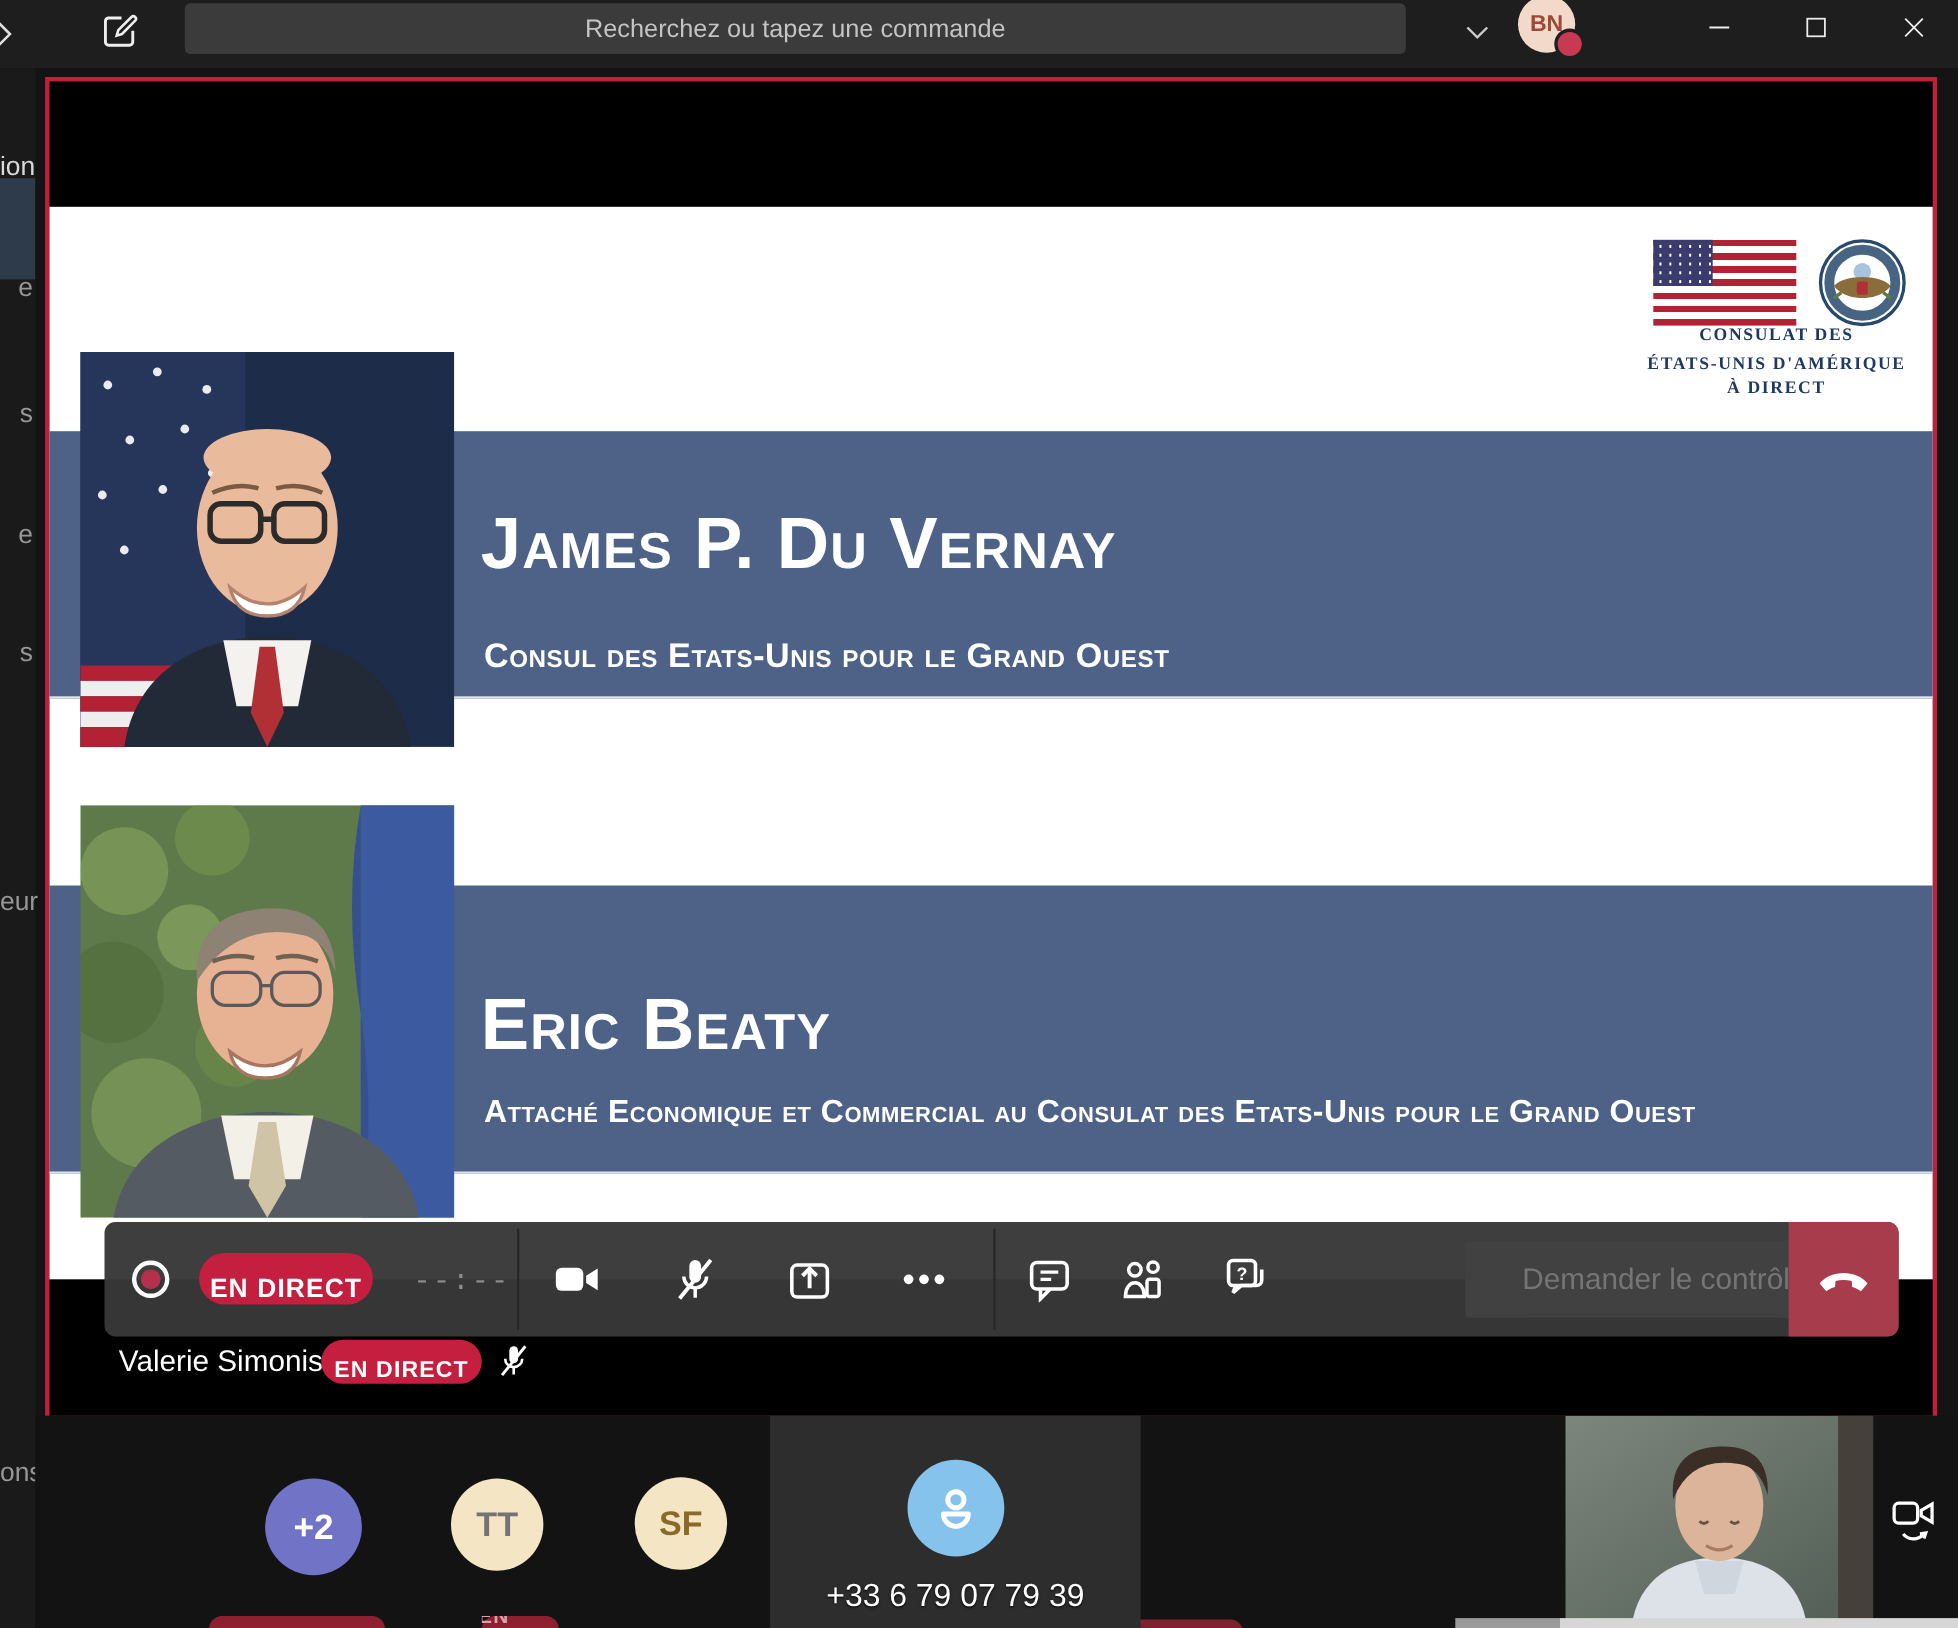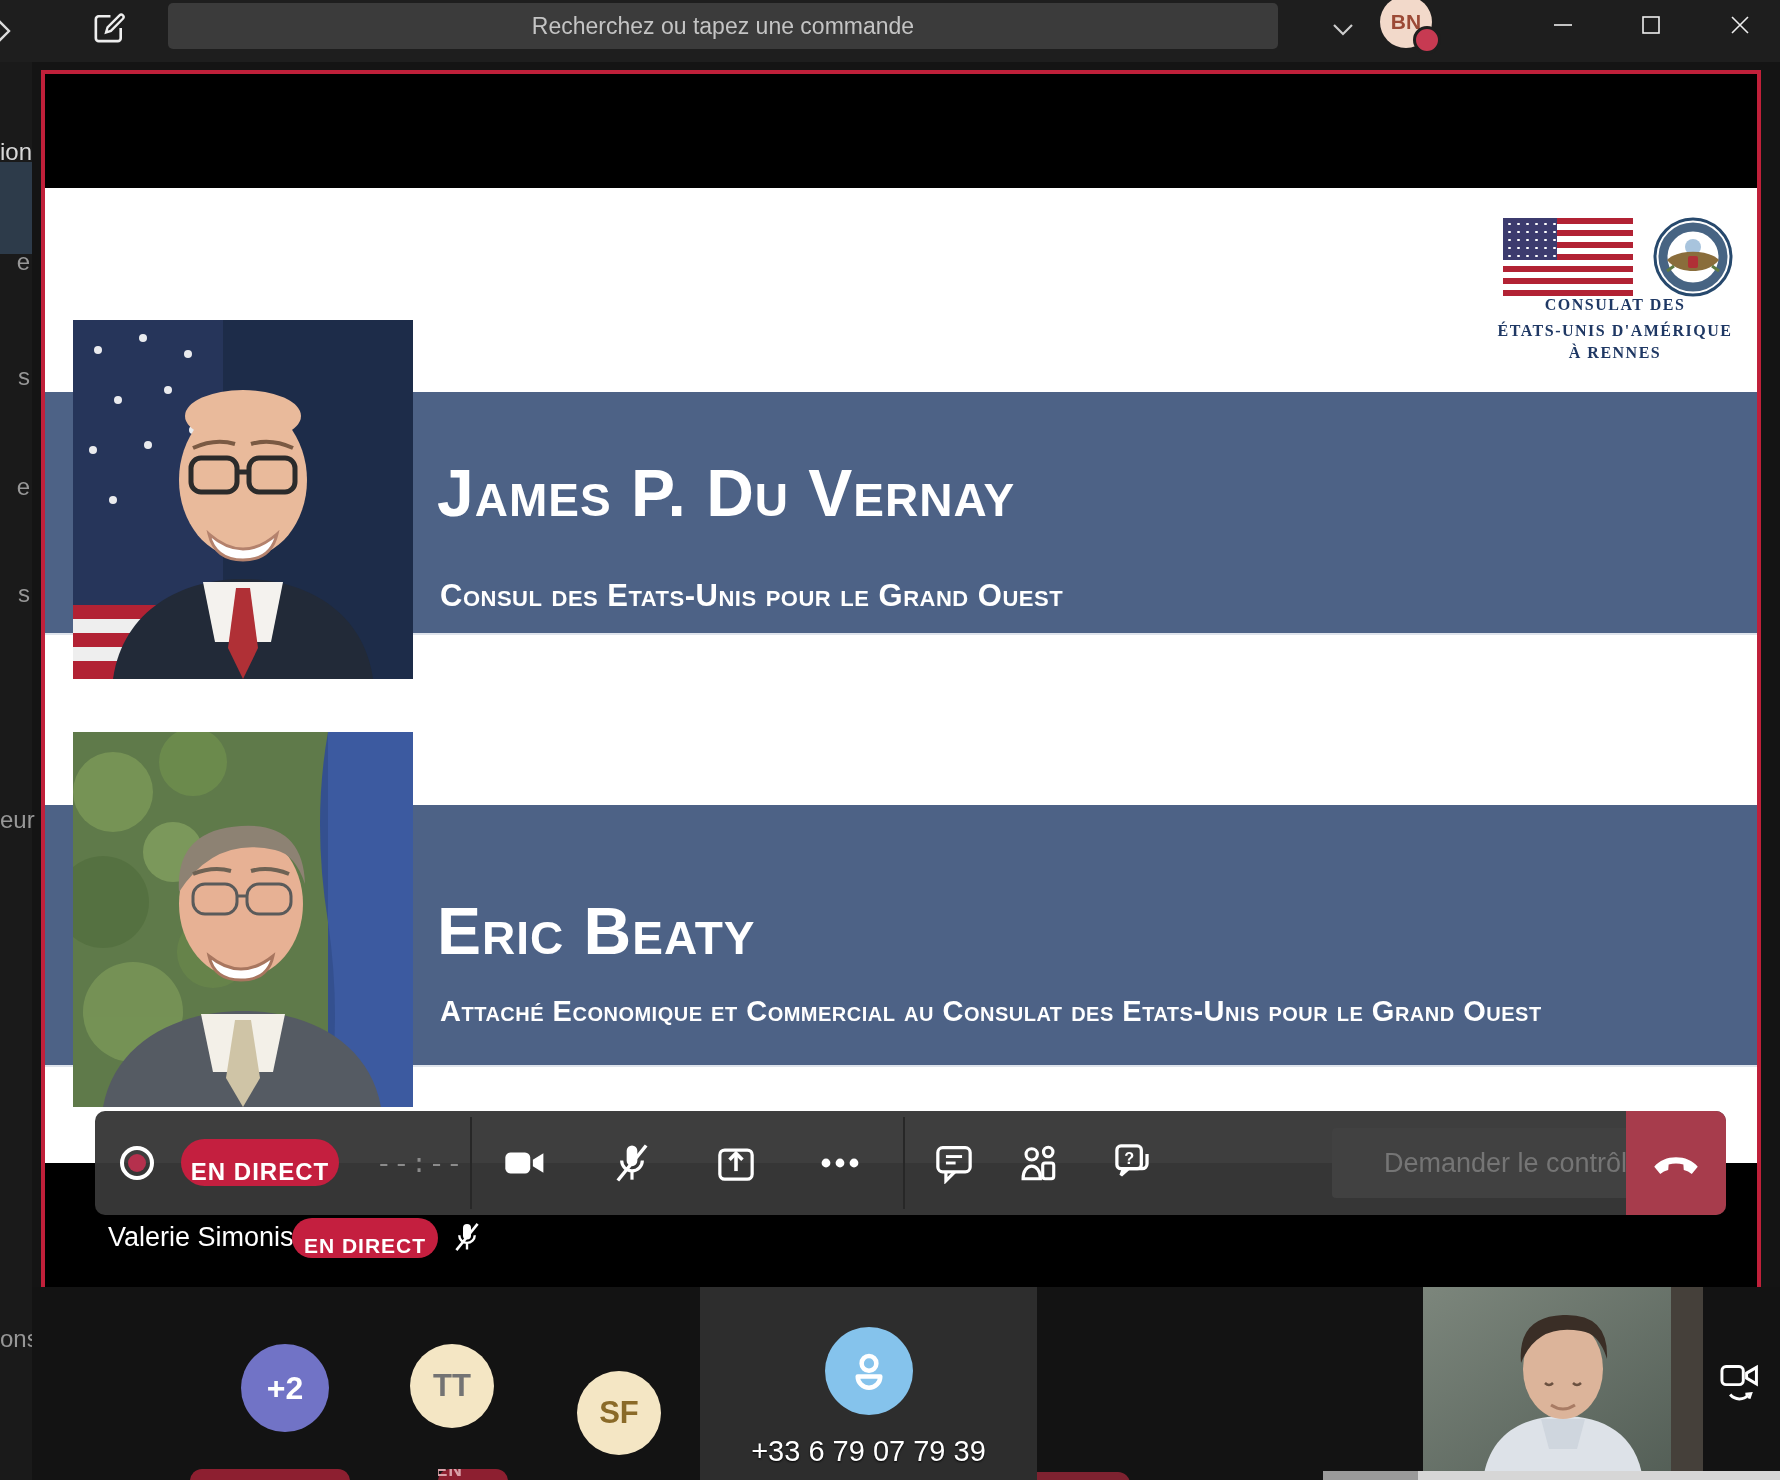--- a/index.html
+++ b/index.html
@@ -119,21 +119,21 @@
       <circle cx="41" cy="41" r="30" fill="none" stroke="#27496d" stroke-width="9" opacity=".85"></circle>
       <circle cx="41" cy="41" r="24" fill="#fff"></circle>
       <circle cx="41" cy="31" r="8" fill="#a8c4dd"></circle>
       <path d="M15 44c10-11 42-11 52 0-7 9-19 11-26 11S22 53 15 44z" fill="#8a6d3b"></path>
       <rect x="36" y="40" width="10" height="12" rx="2" fill="#b03036"></rect>
       <path d="M22 50l-7 5M60 50l7 5" stroke="#5d7a42" stroke-width="3"></path>
     </svg>
   </div>
   <div class="abs logo-line" style="left:1495px;top:296px;">CONSULAT DES</div>
   <div class="abs logo-line" style="left:1495px;top:322px;">ÉTATS-UNIS D'AMÉRIQUE</div>
-  <div class="abs logo-line" style="left:1495px;top:344px;">À RENNES</div>
+  <div class="abs logo-line" style="left:1495px;top:344px;">À DIRECT</div>
 
   <div class="abs band" style="top:392px;height:241px;"></div>
   <div class="abs photo" style="top:320px;height:359px;">
     <svg width="340" height="359" viewBox="0 0 340 359">
       <rect width="340" height="359" fill="#1d2c49"></rect>
       <rect width="150" height="359" fill="#26355a"></rect>
       <g fill="#fff" opacity=".9">
         <circle cx="25" cy="30" r="4"></circle>
           <circle cx="70" cy="18" r="4"></circle>
           <circle cx="115" cy="34" r="4"></circle>
@@ -288,21 +288,21 @@
   </div>
 
   <div class="abs bottom"></div>
 
   <div class="abs circle" style="left:241px;top:1344px;width:88px;height:88px;background:#7173c6;color:#fff;font-size:32px;">
     <span>+2</span>
   </div>
   <div class="abs circle" style="left:410px;top:1344px;width:84px;height:84px;background:#f4e6c4;color:#737373;font-size:31px;">
     <span>TT</span>
   </div>
-  <div class="abs circle" style="left:577px;top:1371px;width:84px;height:84px;background:#f4e6c4;color:#8a6a28;font-size:31px;">
+  <div class="abs circle" style="left:577px;top:1343px;width:84px;height:84px;background:#f4e6c4;color:#8a6a28;font-size:31px;">
     <span>SF</span>
   </div>
 
   <div class="abs clip-frag" style="left:190px;top:1469px;width:160px;">
     <div class="pill" style="width:160px;height:34px;font-size:19px;background:#8d1f30;color:#d9a0a8;">
       <span>EN DIRECT</span>
     </div>
   </div>
   <div class="abs clip-frag" style="left:438px;top:1469px;width:70px;">
     <div class="pill" style="width:70px;height:34px;font-size:19px;background:#8d1f30;color:#d9a0a8;">

